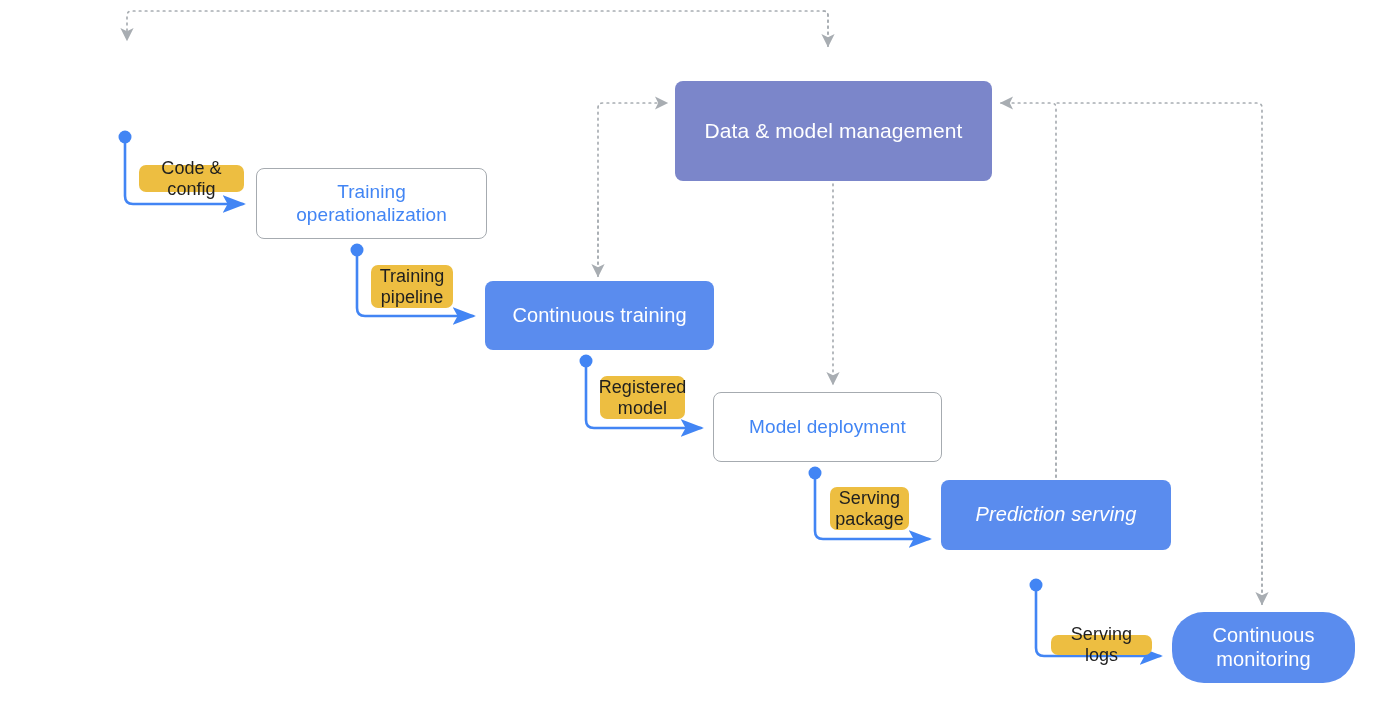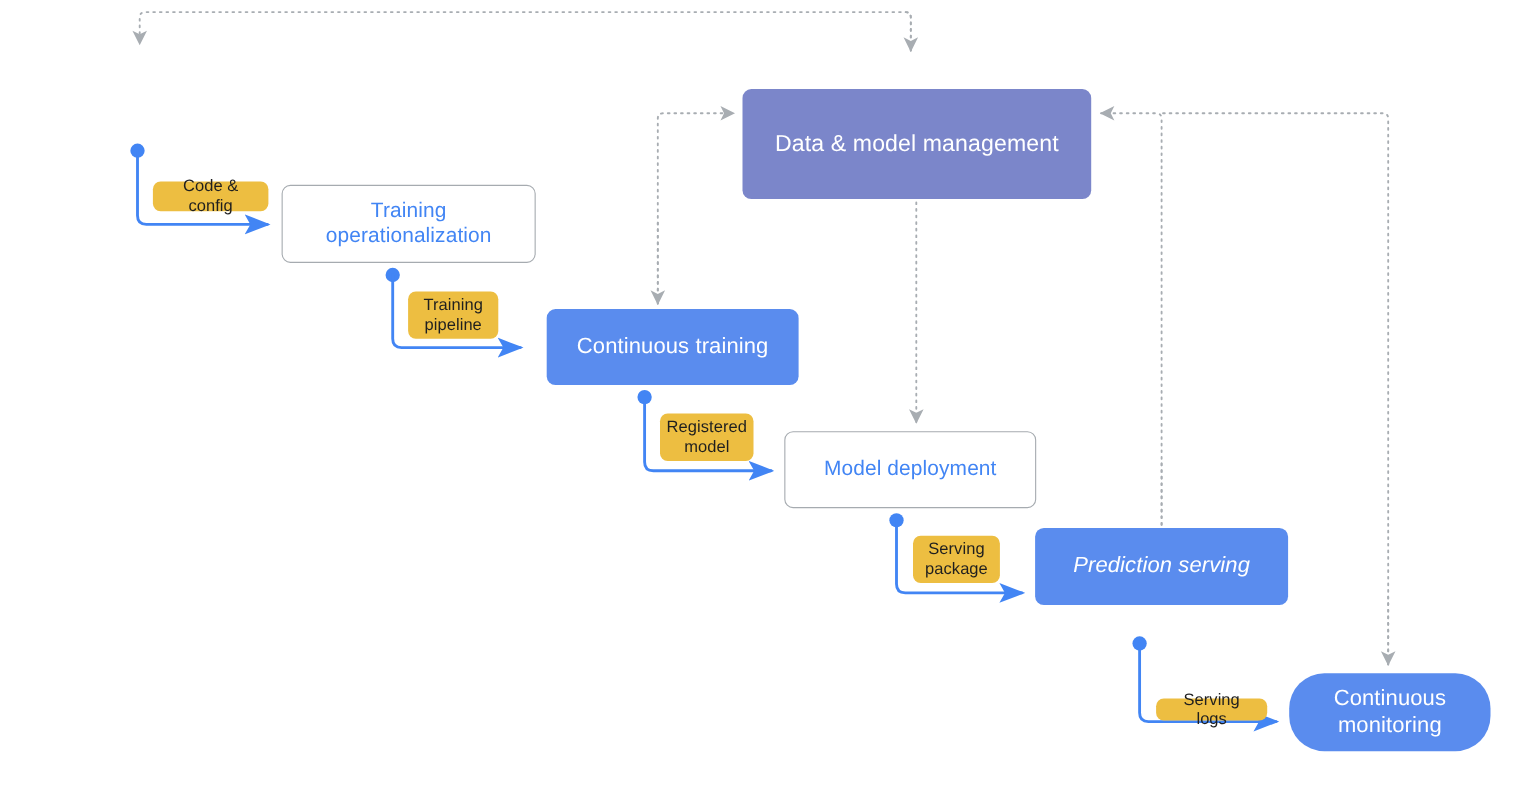--- a/index.html
+++ b/index.html
@@ -59,21 +59,21 @@
     position: absolute;
     box-sizing: border-box;
     background: #edbe41;
     color: #1f1f1f;
     border-radius: 7px;
     display: flex;
     align-items: center;
     justify-content: center;
     text-align: center;
     line-height: 1.16;
-    font-size: 15px;
+    font-size: 18px;
     white-space: pre-line;
     padding: 5px 9px;
     letter-spacing: 0.05px;
   }
 </style>
 </head>
 <body>
 
 <div id="diagram-root">
 
@@ -136,21 +136,21 @@
       <path d="M1036,585 L1036,648 Q1036,656 1044,656 L1160,656" fill="none" stroke="#4285f4" stroke-width="2.6" stroke-linecap="round" marker-end="url(#arrow-blue)"></path>
     </g>
   </svg>
 
 
   <div class="node-box node-outline" style="left:256px; top:168px; width:231px; height:71px; font-size:19px;">
     <span class="node-label">Training
 operationalization</span>
   </div>
 
-  <div class="node-box node-filled-blue" style="left:485px; top:281px; width:229px; height:69px; font-size:20px;margin-left:12px;">
+  <div class="node-box node-filled-blue" style="left:485px; top:281px; width:229px; height:69px; font-size:20px;">
     <span class="node-label">Continuous training</span>
   </div>
 
   <div class="node-box node-outline" style="left:713px; top:392px; width:229px; height:70px; font-size:19px;">
     <span class="node-label">Model deployment</span>
   </div>
 
   <div class="node-box node-filled-blue" style="left:941px; top:480px; width:230px; height:70px; font-size:20px;font-style:italic;">
     <span class="node-label">Prediction serving</span>
   </div>

